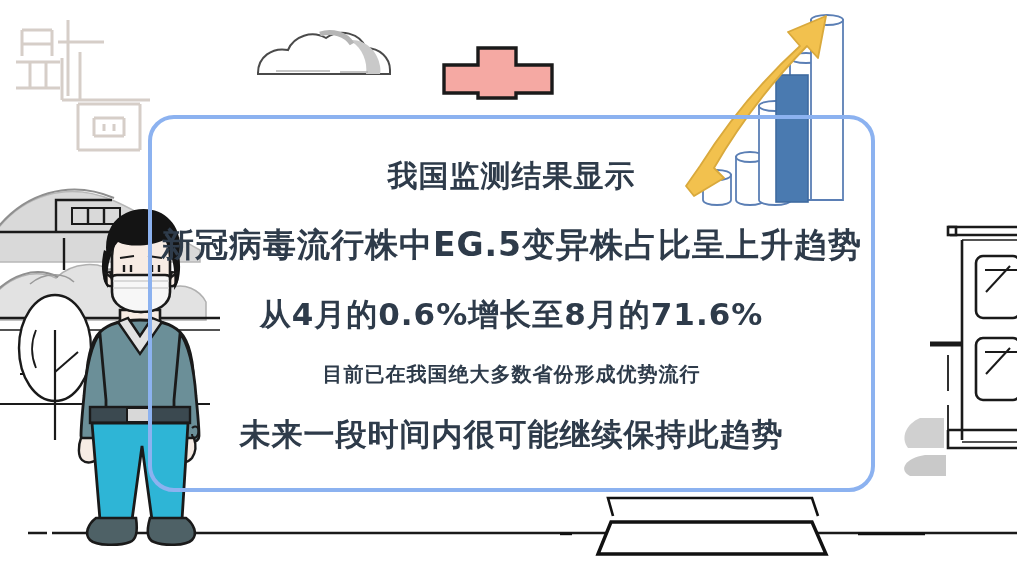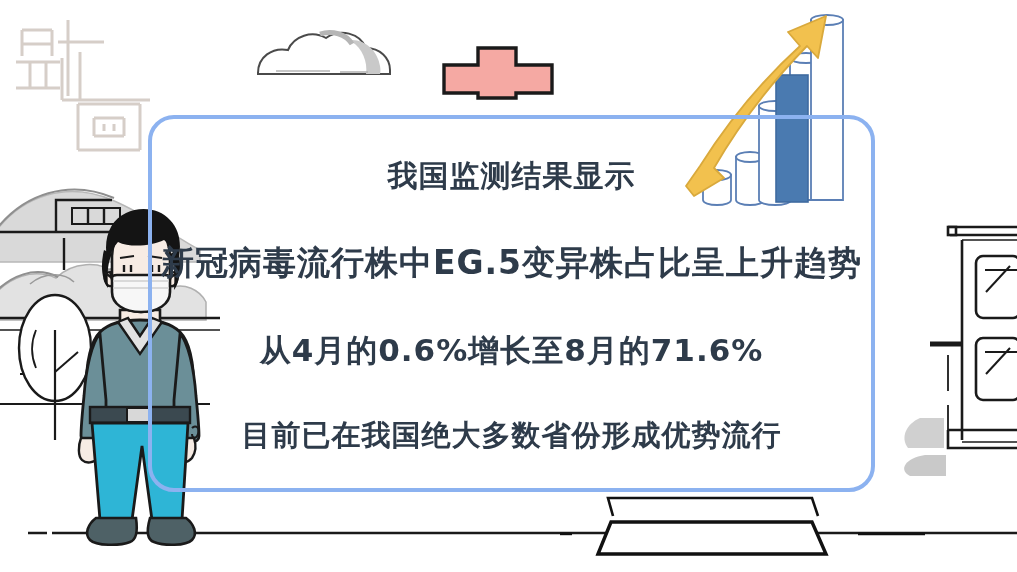--- a/index.html
+++ b/index.html
@@ -57,21 +57,21 @@
     color: #2e3b4a;
     font-weight: bold;
     text-align: center;
     letter-spacing: 1px;
     white-space: nowrap;
     font-family: "DejaVu Sans", "Liberation Sans", sans-serif;
   }
   .line-1 { font-size: 30px; }
   .line-2 { font-size: 33px; }
   .line-3 { font-size: 31px; }
-  .line-4 { font-size: 29px; }
+  .line-4 { font-size: 20px; }
   .line-5 { font-size: 31px; }
 </style>
 </head>
 <body>
 
 <div id="stage">
 
   <svg id="art" class="layer" viewBox="0 0 1017 572">
 
     <g stroke="#cfc6bf" stroke-width="3" fill="none" opacity="0.85">
@@ -233,15 +233,16 @@
 
   </svg>
 
   <div id="speech-box"></div>
 
   <div id="message">
     <div class="line line-1">我国监测结果显示</div>
     <div class="line line-2">新冠病毒流行株中EG.5变异株占比呈上升趋势</div>
     <div class="line line-3">从4月的0.6%增长至8月的71.6%</div>
     <div class="line line-4">目前已在我国绝大多数省份形成优势流行</div>
+    <div class="line line-5">未来一段时间内很可能继续保持此趋势</div>
   </div>
 
 </div>
 
 </body></html>

